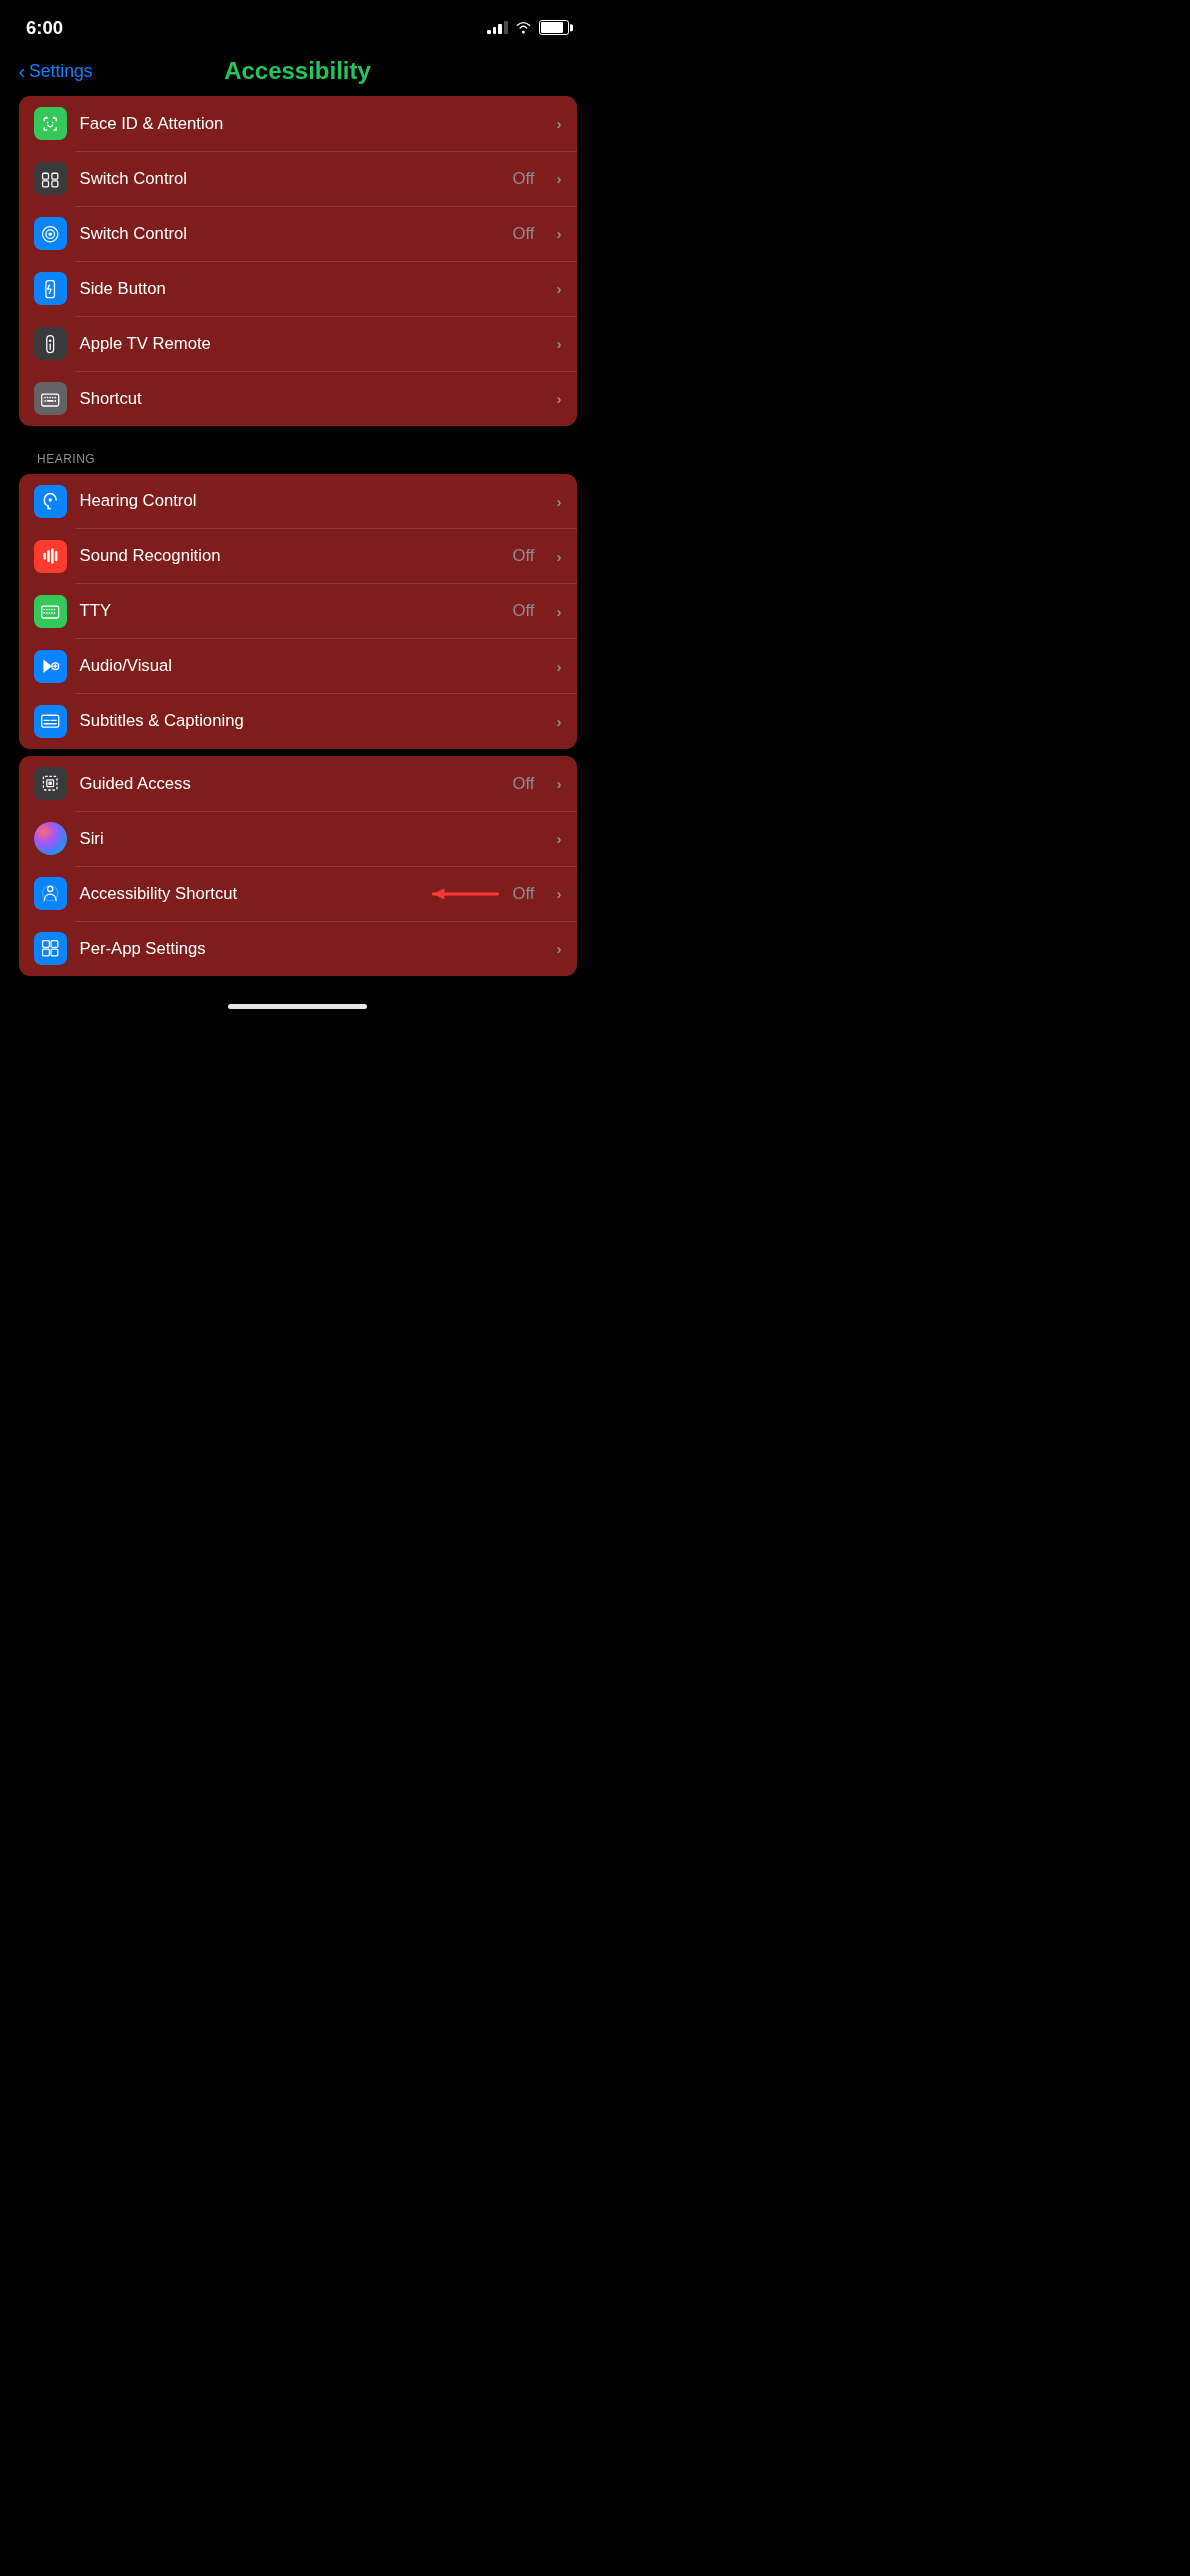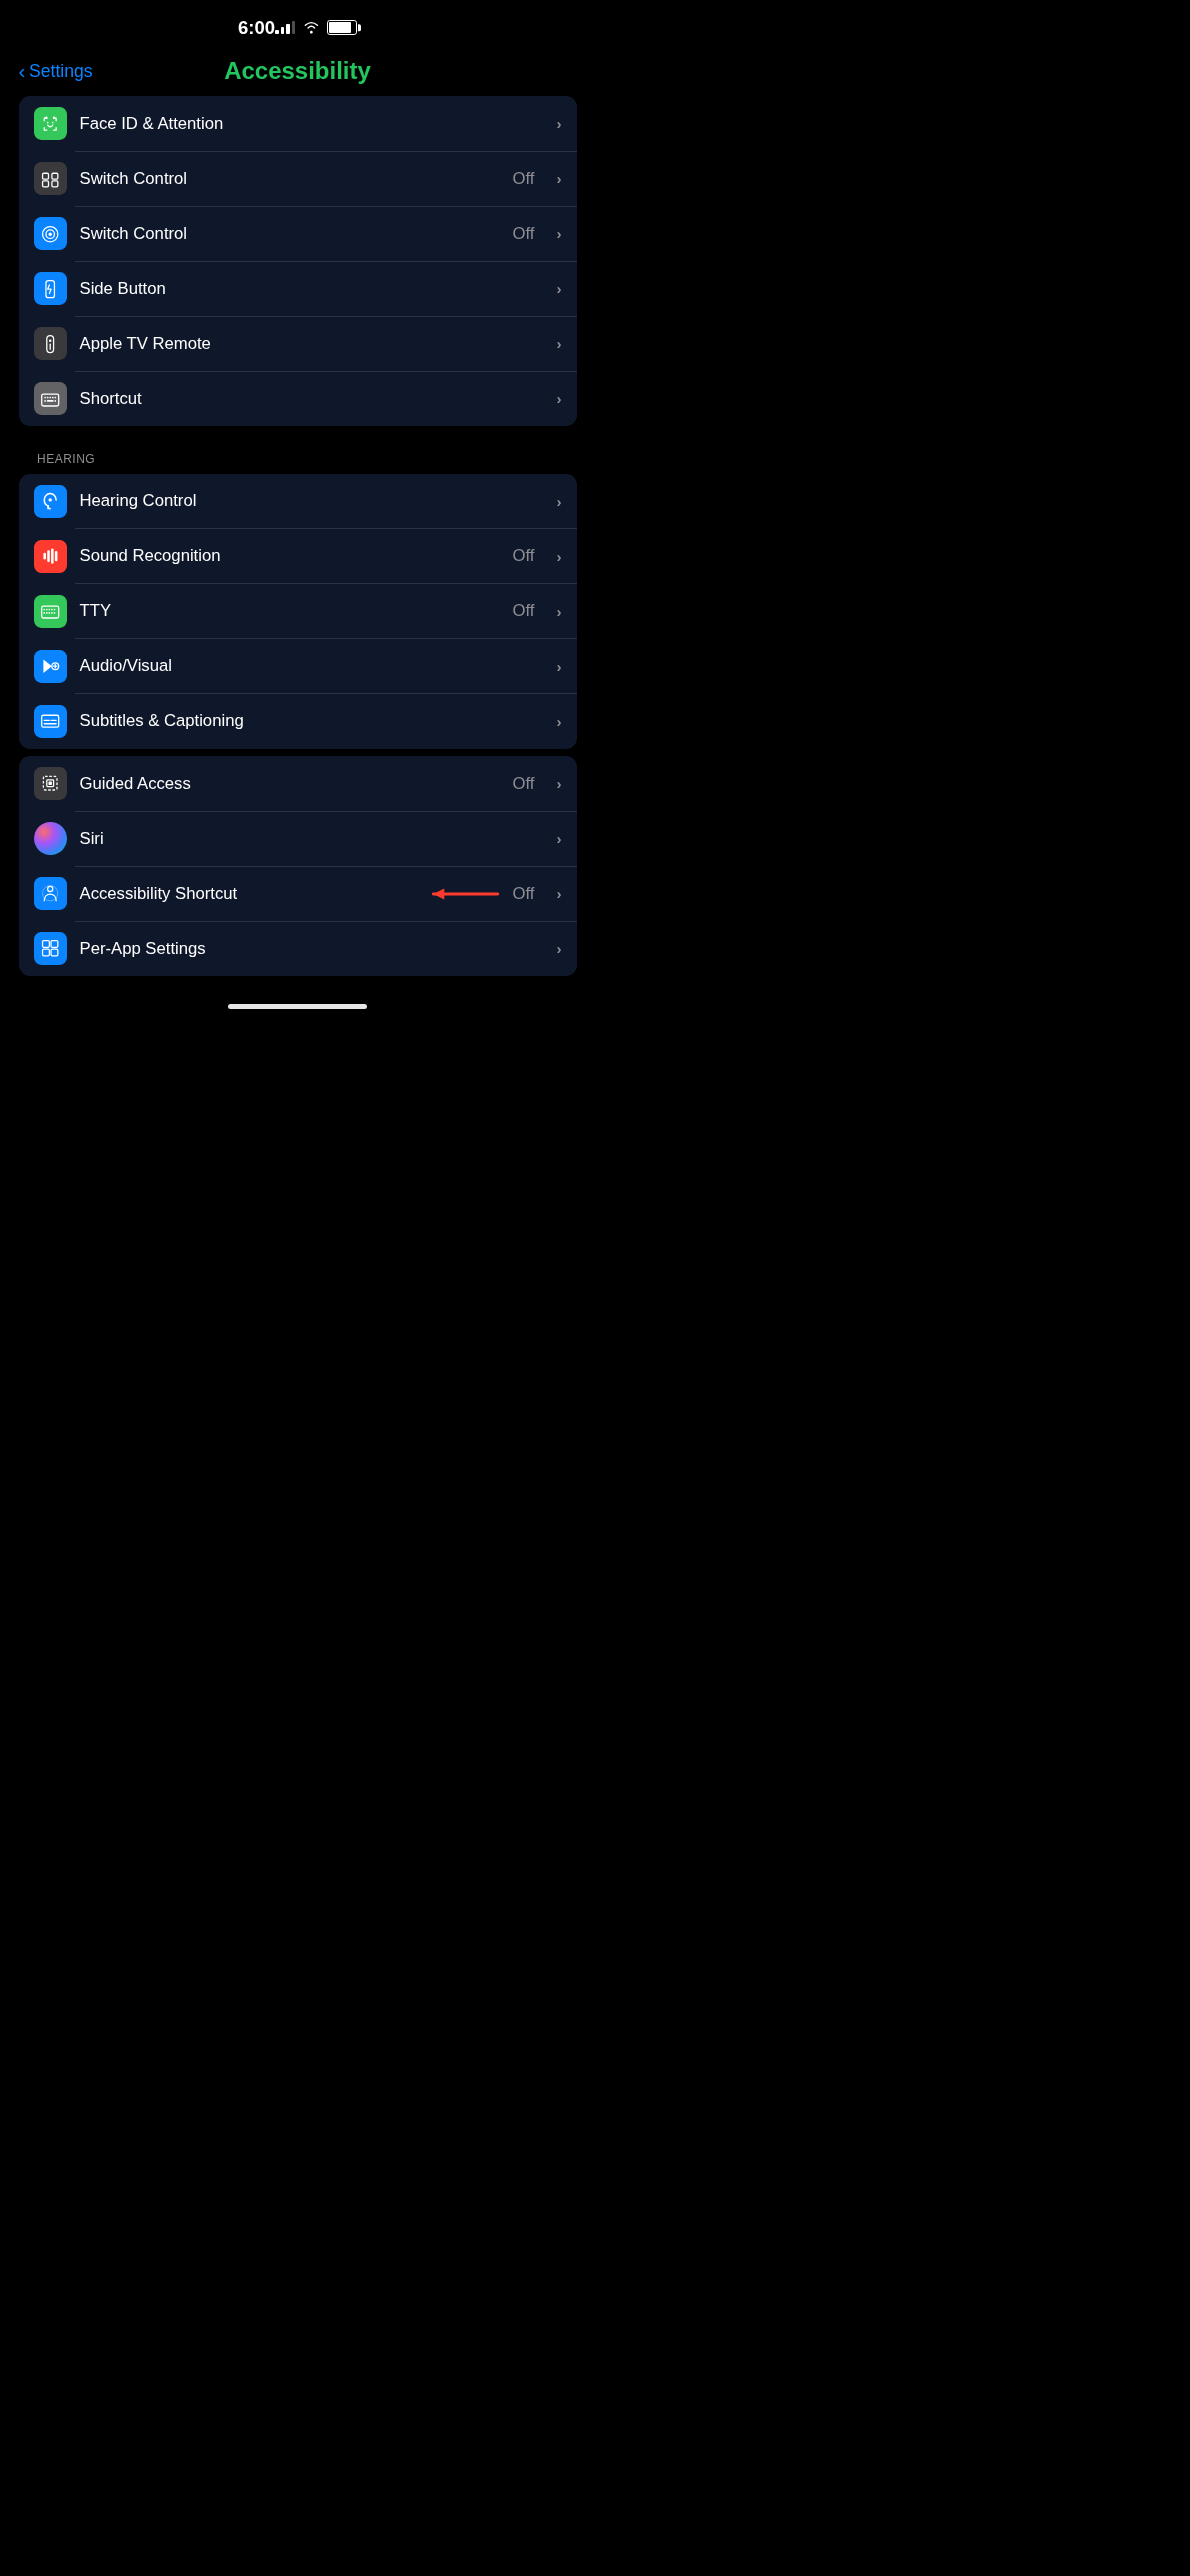--- a/index.html
+++ b/index.html
@@ -10,21 +10,21 @@
       color: #fff;
       font-family: -apple-system, 'SF Pro Display', 'Helvetica Neue', Arial, sans-serif;
       width: 595px;
       min-height: 1288px;
       overflow-x: hidden;
     }
 
     
     .status-bar {
       display: flex;
-      justify-content: center;
+      justify-content: space-between;
       align-items: center;
       padding: 13px 26px 7.4px;
       height: 50px;
     }
 
     .status-time {
       font-size: 18.5px;
       font-weight: 600;
       color: #fff;
     }
@@ -115,21 +115,21 @@
       color: #22c55e;
     }
 
     
     .content {
       padding: 0 18.5px;
     }
 
     
     .settings-group {
-      background: #0f172a;
+      background: #7f1d1d;
       border-radius: 11px;
       margin-bottom: 7.4px;
       overflow: hidden;
     }
 
     .settings-row {
       display: flex;
       align-items: center;
       padding: 11px 15px;
       min-height: 54px;

